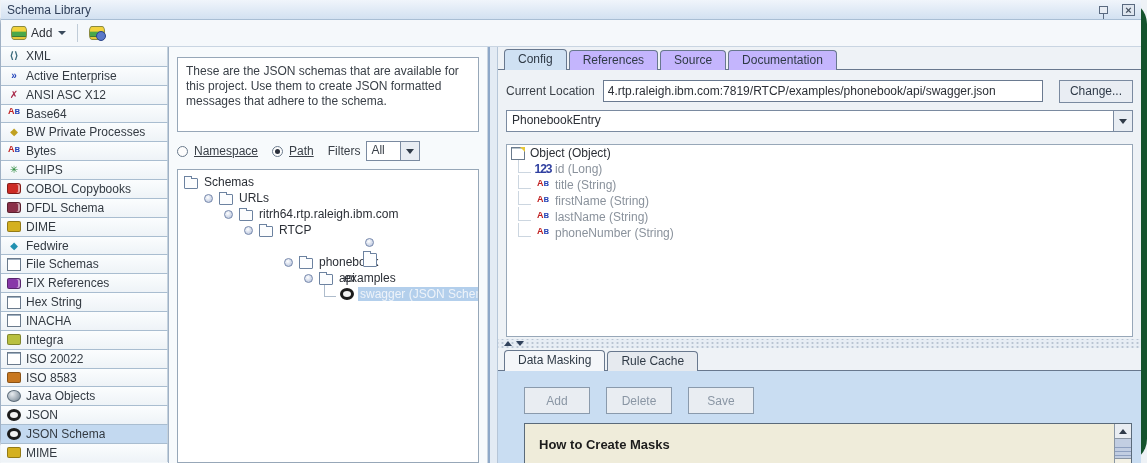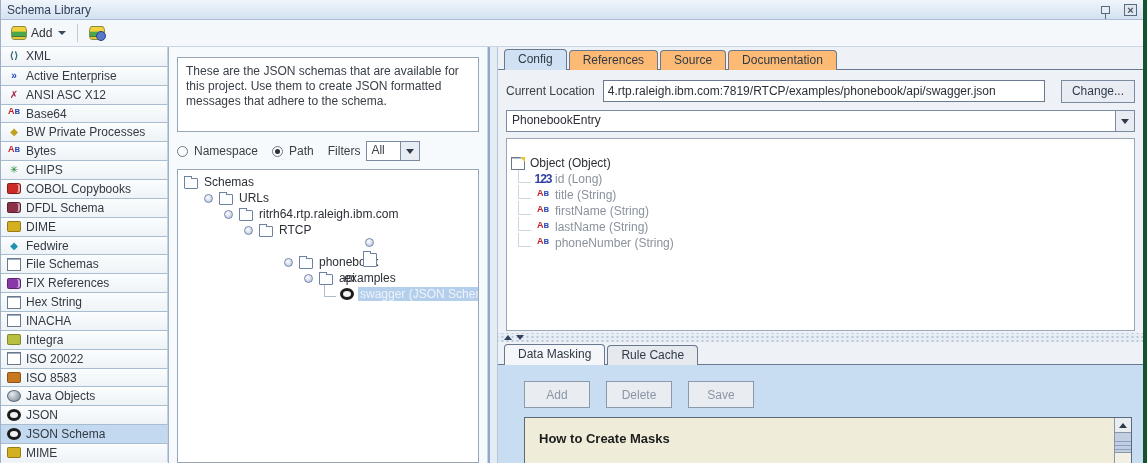--- a/index.html
+++ b/index.html
@@ -1,19 +1,19 @@
 <!DOCTYPE html>
 <html style="--selection: #c3d9f0; --tab-active: #cfe1f3; --panel-blue: #c9ddf2; --help-beige: #efecda; --titlebar: #d3e1f1;"><head>
 <meta charset="utf-8">
 <style>
   * { margin:0; padding:0; box-sizing:border-box; }
   html,body { width:1147px; height:463px; overflow:hidden; }
   body { font-family:"Liberation Sans","DejaVu Sans",sans-serif; font-size:12px; color:#2b2f36; background:#eef2f6; }
 
-  .window { width:1147px; height:463px; display:flex; flex-direction:column; border-left:1px solid #9fb0c4; border-right:4px solid #14532d; }
+  .window { width:1147px; height:463px; display:flex; flex-direction:column; border-left:1px solid #9fb0c4; border-right:6px solid #14532d;border-radius:24px; }
 
   
   .titlebar { height:20px; flex:0 0 20px; display:flex; align-items:center; padding:0 6px;
     background:linear-gradient(#f0f5fb, var(--titlebar)); border-bottom:1px solid #a9bed4; }
   .titlebar .title { color:#30405a; font-size:12px; }
   .titlebar .spacer { flex:1; }
   .pin-ic { width:9px; height:8px; border:1px solid #5a6a80; background:#e8edf4; position:relative; margin-right:14px; }
   .pin-ic::after { content:""; position:absolute; left:3px; top:7px; width:1px; height:5px; background:#5a6a80; }
   .close-ic { width:13px; height:12px; border:1px solid #5a6a80; background:#dfe6ef; color:#44505f;
     font-size:11px; line-height:10px; text-align:center; font-weight:bold; }
@@ -61,49 +61,49 @@
     box-shadow:inset 0 4px 0 -3px #b8c4cc, inset 0 7px 0 -6px #b8c4cc, inset 0 10px 0 -9px #b8c4cc; }
   .ic.kind-object::after { content:""; position:absolute; right:-1px; top:-1px; border-style:solid; border-width:0 5px 5px 0; border-color:transparent #e8c838 transparent transparent; }
   .ic.kind-number { font-size:12px; color:#3040a0; letter-spacing:-1px; }
 
   
   .browser { flex:0 0 319px; width:319px; background:#f7fafc; padding:10px 8px 0 8px; display:flex; flex-direction:column; border-right:1px solid #c8d4e0; }
   .desc-box { background:#fff; border:1px solid #97a7b8; padding:6px 8px; color:#3a4048; line-height:15px; height:75px; flex:0 0 75px; }
   .radio-row { display:flex; align-items:center; gap:6px; padding:9px 0 8px 0; color:#3a4048; }
   .radio { width:11px; height:11px; border-radius:50%; border:1px solid #6a7a8c; background:#fdfdfd; display:inline-block; position:relative; }
   .radio.on::after { content:""; position:absolute; left:2px; top:2px; width:5px; height:5px; border-radius:50%; background:#2a2f3a; }
-  .radio-lbl { margin-right:8px; }
+  .radio-lbl { margin-right:8px;text-decoration:underline; }
   .combo-sm { display:flex; align-items:stretch; height:20px; }
   .combo-sm .val { background:#fff; border:1px solid #7a8aa0; border-right:none; padding:1px 6px 0 4px; min-width:34px; }
   .combo-btn { width:20px; background:#e8edf3; border:1px solid #7a8aa0; display:flex; align-items:center; justify-content:center; }
   .combo-btn i { width:0; height:0; border-left:4px solid transparent; border-right:4px solid transparent; border-top:5px solid #2f3a48; }
   .tree-box { flex:1; background:#fff; border:1px solid #97a7b8; padding:4px 2px; overflow:hidden; }
   .tree-row { height:16px; display:flex; align-items:center; gap:4px; white-space:nowrap; }
   .knob { width:9px; height:9px; flex:0 0 9px; border-radius:50%; border:1px solid #7688ac; background:radial-gradient(circle at 40% 35%, #fff, #aebcd8); margin-right:2px; }
   .leafline { width:12px; height:14px; flex:0 0 12px; border-left:1px solid #aebccc; border-bottom:1px solid #aebccc; margin-bottom:8px; }
   .tree-row .tlabel { padding:0 2px; }
   .tree-row.selected .tlabel { background:#b3cfec; color:#eef3f9; }
 
   
   .vdivider { flex:0 0 10px; background:#e3ebf4; border-right:1px solid #b6c6d8; box-shadow:inset 2px 0 0 #8ea8c8; }
 
   
   .config { flex:1; display:flex; flex-direction:column; background:#eef2f6; min-width:0; }
   .tabrow { display:flex; align-items:flex-end; padding:4px 0 0 6px; border-bottom:1px solid #68788e; height:23px; flex:0 0 23px; }
   .tab { padding:2px 13px 3px 13px; margin-right:2px; border:1px solid #68788e; border-bottom:none;
-    border-radius:4px 4px 0 0; background:#fdba74; color:#2f3a46; position:relative; top:1px; }
+    border-radius:4px 4px 0 0; background:#c4b5fd; color:#2f3a46; position:relative; top:1px; }
   .tab.active { background:var(--tab-active); padding-bottom:4px; }
   .config-inner { padding:8px 8px 0 8px; }
   .loc-row { display:flex; align-items:center; gap:8px; height:26px; }
   .loc-row label { color:#3a4048; white-space:nowrap; }
   .loc-input { width:452px; height:22px; border:1px solid #6a7a90; background:#fff; font:12px "Liberation Sans",sans-serif; padding:0 4px; color:#2b2f36; }
   .change-btn { height:23px; padding:0 10px; background:#e9edf3; border:1px solid #7a8aa0; font:12px "Liberation Sans",sans-serif; color:#2f3a48; margin-left:8px; }
   .combo-lg { display:flex; height:22px; margin-top:6px; }
   .combo-lg .val { flex:1; background:#fff; border:1px solid #7a8aa0; border-right:none; padding:2px 5px; }
-  .obj-box { margin-top:6px; height:193px; background:#fff; border:1px solid #97a7b8; padding:16px 4px; overflow:hidden; }
+  .obj-box { margin-top:12px; height:193px; background:#fff; border:1px solid #97a7b8; padding:0 4px; overflow:hidden; }
   .obj-row { height:16px; display:flex; align-items:center; gap:5px; white-space:nowrap; }
   .obj-row.child { color:#8a929c; }
   .conn { width:13px; height:14px; flex:0 0 13px; border-left:1px solid #ccd6e0; border-bottom:1px solid #ccd6e0; margin-bottom:7px; margin-left:7px; }
 
   
   .hsplit { height:9px; flex:0 0 9px; background:#e7edf4; margin-top:2px; position:relative;
     background-image:radial-gradient(circle, #b9c5d2 1px, transparent 1.2px); background-size:5px 4px; background-position:22px 2px; }
   .hsplit .up, .hsplit .down { position:absolute; top:2px; width:0; height:0; border-left:4px solid transparent; border-right:4px solid transparent; }
   .hsplit .up { left:6px; border-bottom:5px solid #31425c; }
   .hsplit .down { left:18px; border-top:5px solid #31425c; }

